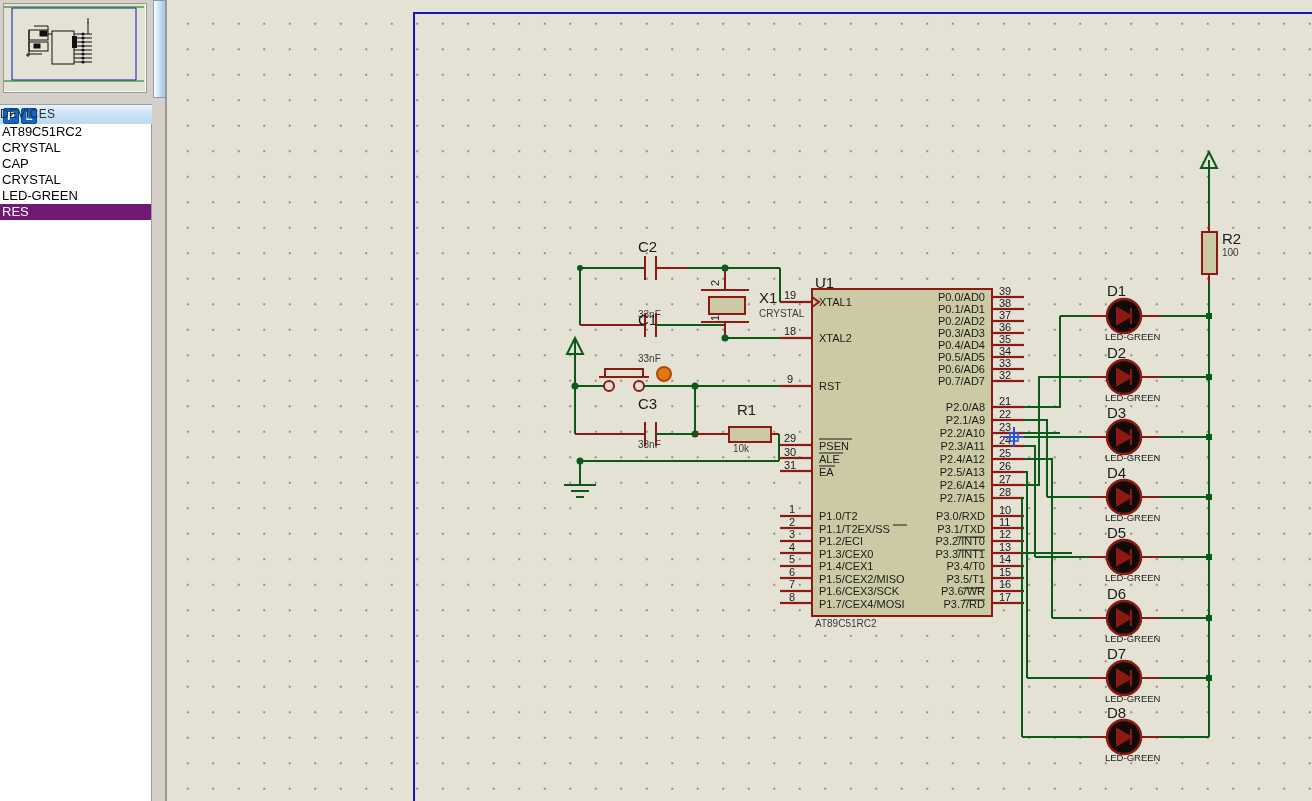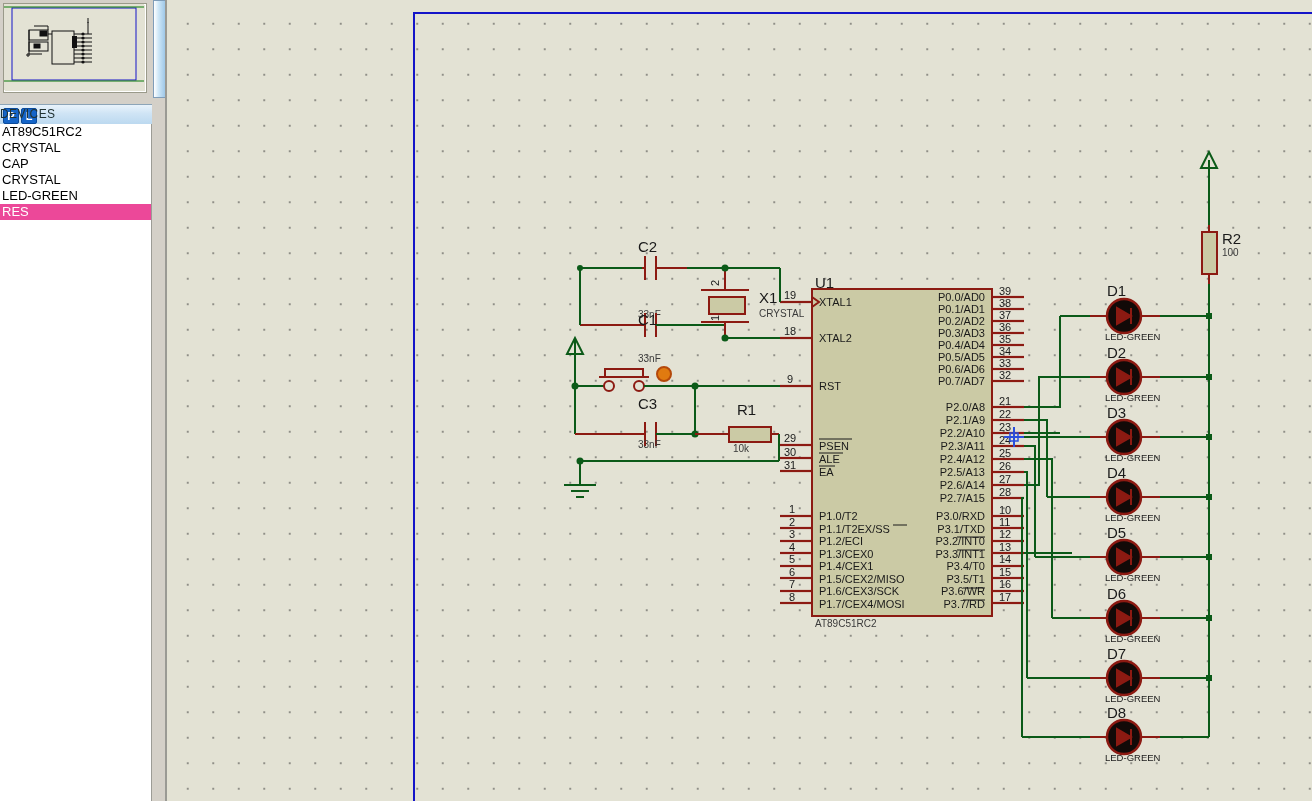--- a/index.html
+++ b/index.html
@@ -15,21 +15,21 @@
     border-top:1px solid #8da5b8;border-bottom:1px solid #7f99ad;}
   .hdr-icon{position:absolute;top:3px;width:14px;height:14px;border-radius:2px;
     background:#1464c8;color:#ffffff;font-size:11px;font-weight:bold;line-height:14px;
     text-align:center;border:1px solid #0b4a9a;}
   #hdr-p{left:3px;}
   #hdr-l{left:21px;}
   #devices-title{position:absolute;left:0;right:6px;top:2px;
     font-size:12px;color:#233;letter-spacing:.4px;}
   #devices-list{position:absolute;left:0;top:124px;width:151px;height:677px;background:#ffffff;border-right:1px solid #9c9c96;}
   .device-item{height:16px;line-height:16px;font-size:13px;color:#000;padding-left:2px;white-space:nowrap;}
-  .device-item.selected{background:#ec4899;color:#ffffff;}
+  .device-item.selected{background:#701a75;color:#ffffff;}
 
   
   #scroll-strip{position:absolute;left:152px;top:0;width:13px;height:801px;background:#d4d0c8;}
   #scroll-thumb{position:absolute;left:1px;top:0;width:11px;height:96px;
     background:linear-gradient(to right,#ffffff,#cfe7f7 40%,#9fc8e8);border:1px solid #7f9db9;}
   #strip-rule{position:absolute;left:165px;top:0;width:2px;height:801px;background:#9a9a94;}
 
   
   #canvas{position:absolute;left:167px;top:0;width:1145px;height:801px;background:#e3e2d4;overflow:hidden;}
   #grid{position:absolute;inset:0;

